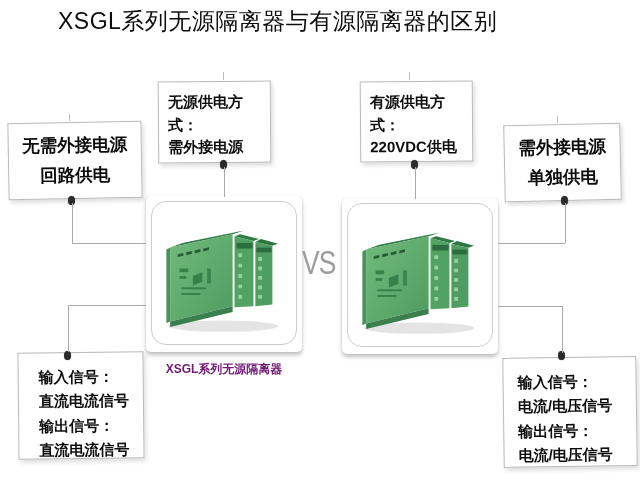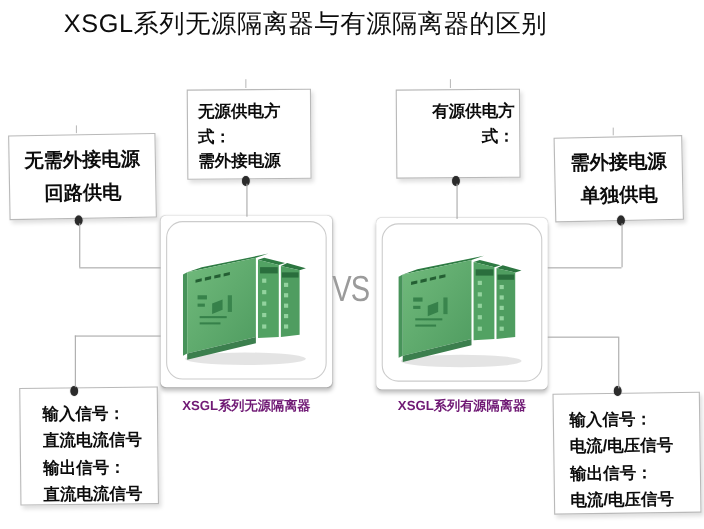--- a/index.html
+++ b/index.html
@@ -110,27 +110,28 @@
 
 <div id="canvas">
 
   <div class="page-title">XSGL系列无源隔离器与有源隔离器的区别</div>
 
   <div class="note-box box-centered" style="left:8px;top:122px;width:134px;height:77px;transform:rotate(-1deg);">
     <div>无需外接电源</div>
     <div>回路供电</div>
   </div>
 
-  <div class="note-box box-left" style="left:170px;top:81px;width:113px;height:82px;transform:rotate(-0.4deg);">
+  <div class="note-box box-left" style="left:158px;top:81px;width:113px;height:82px;transform:rotate(-0.4deg);">
     <div>无源供电方式：</div>
     <div>需外接电源</div>
   </div>
 
-  <div class="note-box box-left" style="left:360px;top:81px;width:113px;height:81px;transform:rotate(-0.4deg);text-align:right;">
+  <div class="note-box box-left" style="left:360px;top:81px;width:113px;height:81px;transform:rotate(-0.4deg);">
     <div>有源供电方式：</div>
+    <div>220VDC供电</div>
   </div>
 
   <div class="note-box box-centered" style="left:504px;top:124px;width:117px;height:77px;transform:rotate(-1.2deg);">
     <div>需外接电源</div>
     <div>单独供电</div>
   </div>
 
   <div class="note-box box-signals" style="left:18px;top:352px;width:126px;height:107px;transform:rotate(-0.6deg);">
     <div>输入信号：</div>
     <div>直流电流信号</div>
@@ -154,21 +155,20 @@
   </div>
   <div class="product-caption" style="left:142px;top:361px;">XSGL系列无源隔离器</div>
 
   <div class="product-card" style="left:342px;top:198px;">
     <div class="product-frame">
       <svg width="142" height="138" viewBox="0 0 150 140">
         <use href="#isolator-graphic"></use>
       </svg>
     </div>
   </div>
-  <div class="product-caption" style="left:338px;top:361px;">XSGL系列有源隔离器</div>
 
   <div class="vs-label">VS</div>
 
   <div class="dot" style="left:68px;top:196px;"></div>
   <div class="dot" style="left:220px;top:160px;"></div>
   <div class="dot" style="left:411px;top:160px;"></div>
   <div class="dot" style="left:561px;top:196px;"></div>
   <div class="dot" style="left:64px;top:351px;"></div>
   <div class="dot" style="left:558px;top:351px;"></div>
 

